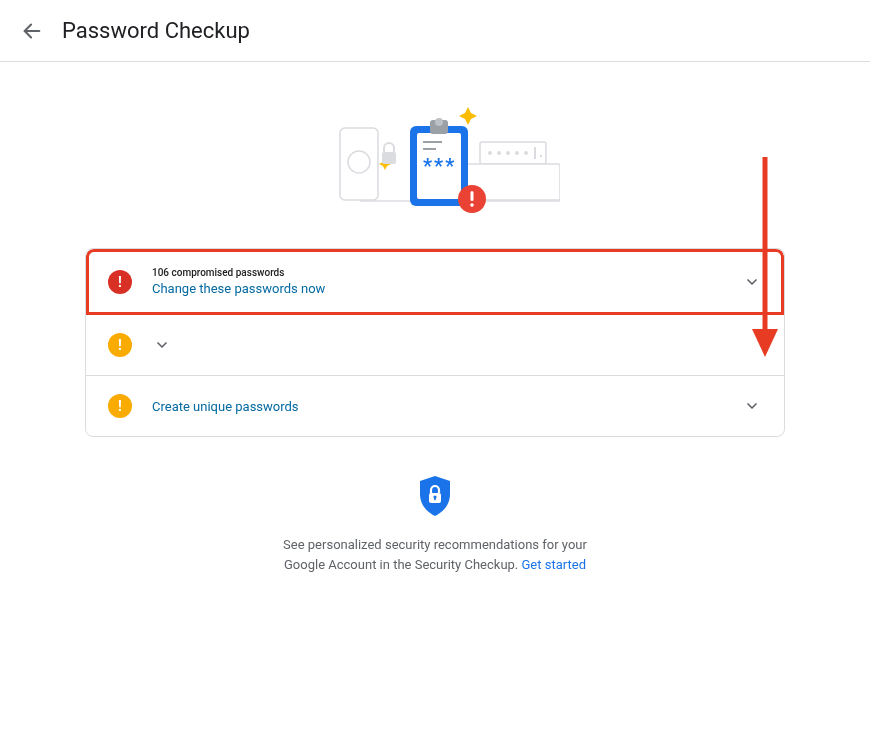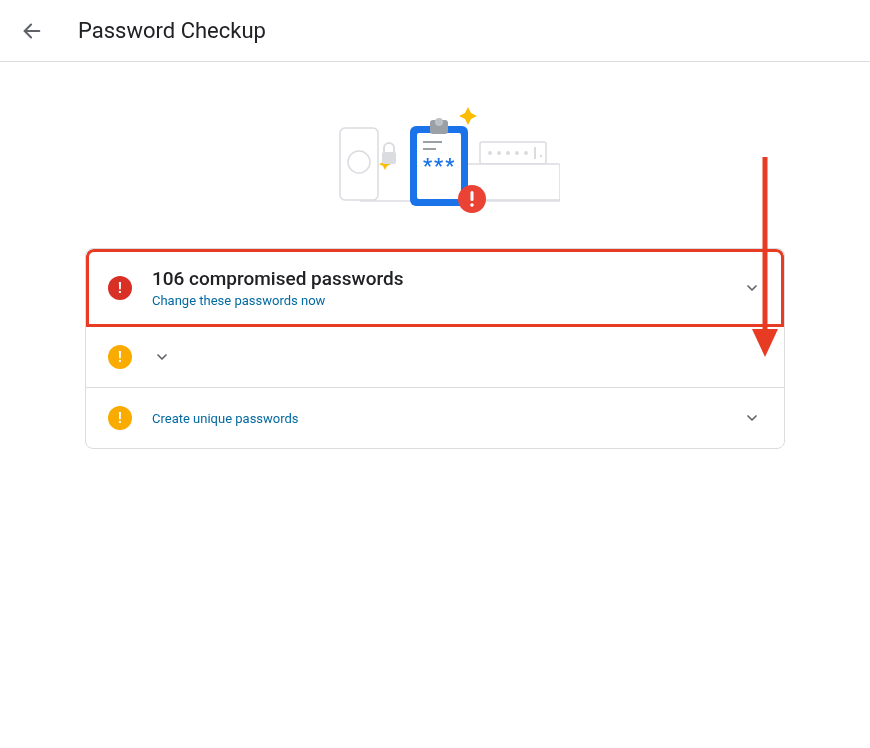--- a/index.html
+++ b/index.html
@@ -12,21 +12,20 @@
       background: #fff;
       width: 870px;
       height: 748px;
       position: relative;
     }
     .header {
       display: flex;
       align-items: center;
       padding: 18px 20px;
       border-bottom: 1px solid #dadce0;
-      gap: 16px;
     }
     .back-arrow {
       width: 24px;
       height: 24px;
       display: flex;
       align-items: center;
       justify-content: center;
       margin-right: 18px;
       cursor: pointer;
       color: #5f6368;
@@ -90,21 +89,21 @@
     .status-icon.red {
       background: #d93025;
     }
     .status-icon.yellow {
       background: #f9ab00;
     }
     .card-text {
       flex: 1;
     }
     .card-title {
-      font-size: 19px;
+      font-size: 10px;
       font-weight: 500;
       color: #202124;
       margin-bottom: 3px;
     }
     .card-subtitle {
       font-size: 13px;
       color: #0369a1;
     }
     .chevron {
       color: #5f6368;
@@ -225,18 +224,32 @@
       </div>
       <div class="chevron">
         <svg width="16" height="16" viewBox="0 0 24 24" fill="none" stroke="#5f6368" stroke-width="2.5" stroke-linecap="round" stroke-linejoin="round">
             <polyline points="6 9 12 15 18 9"></polyline>
           </svg>
       </div>
     </div>
 
   </div>
 
+  <div class="footer-section">
+    <div class="shield-icon">
+      <svg width="34" height="42" viewBox="0 0 34 42">
+        <path d="M 17 1 L 32 6 V 19 C 32 30 25 37 17 41 C 9 37 2 30 2 19 V 6 Z" fill="#1a73e8"></path>
+        <rect x="11" y="18" width="12" height="10" rx="2" fill="#fff"></rect>
+        <path d="M 13 18 v -3 a 4 4 0 0 1 8 0 v 3" fill="none" stroke="#fff" stroke-width="2.2"></path>
+        <circle cx="17" cy="22" r="1.6" fill="#1a73e8"></circle>
+        <rect x="16.2" y="22" width="1.6" height="3.2" fill="#1a73e8"></rect>
+      </svg>
+    </div>
+    <div class="footer-text">
+      <span>See personalized security recommendations for your Google Account in the Security Checkup. </span><a class="footer-link">Get started</a>
+    </div>
+  </div>
 </div>
 
 <svg class="annotation-arrow" width="30" height="200" viewBox="0 0 30 200">
   <line x1="15" y1="0" x2="15" y2="178" stroke="#e83b23" stroke-width="5"></line>
   <polygon points="15,200 2,172 28,172" fill="#e83b23"></polygon>
 </svg>
 
 </body></html>

